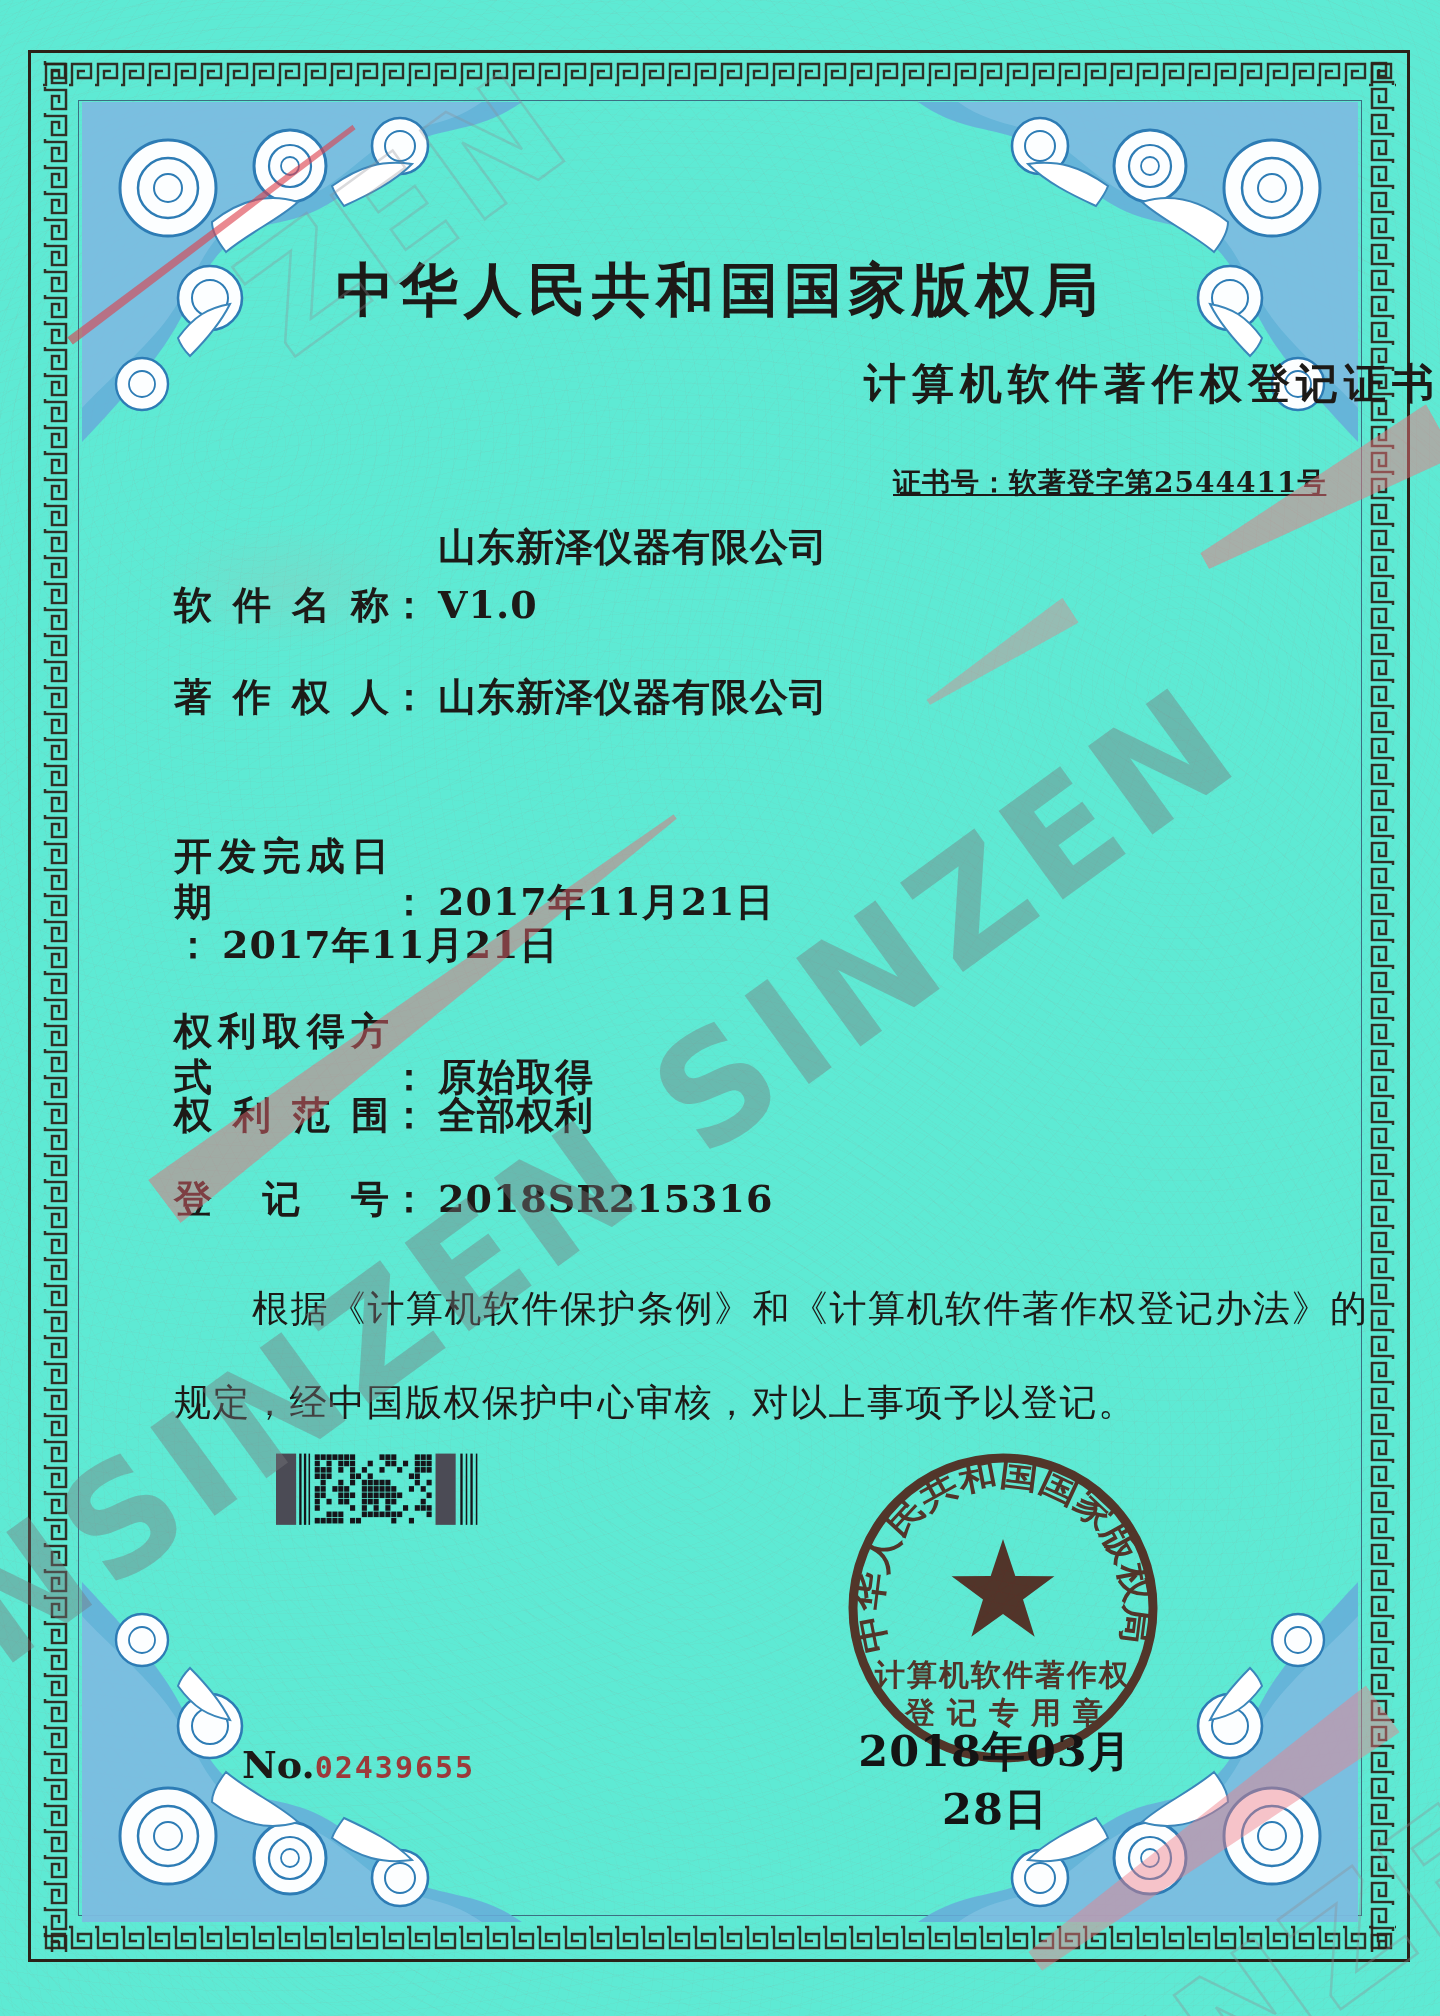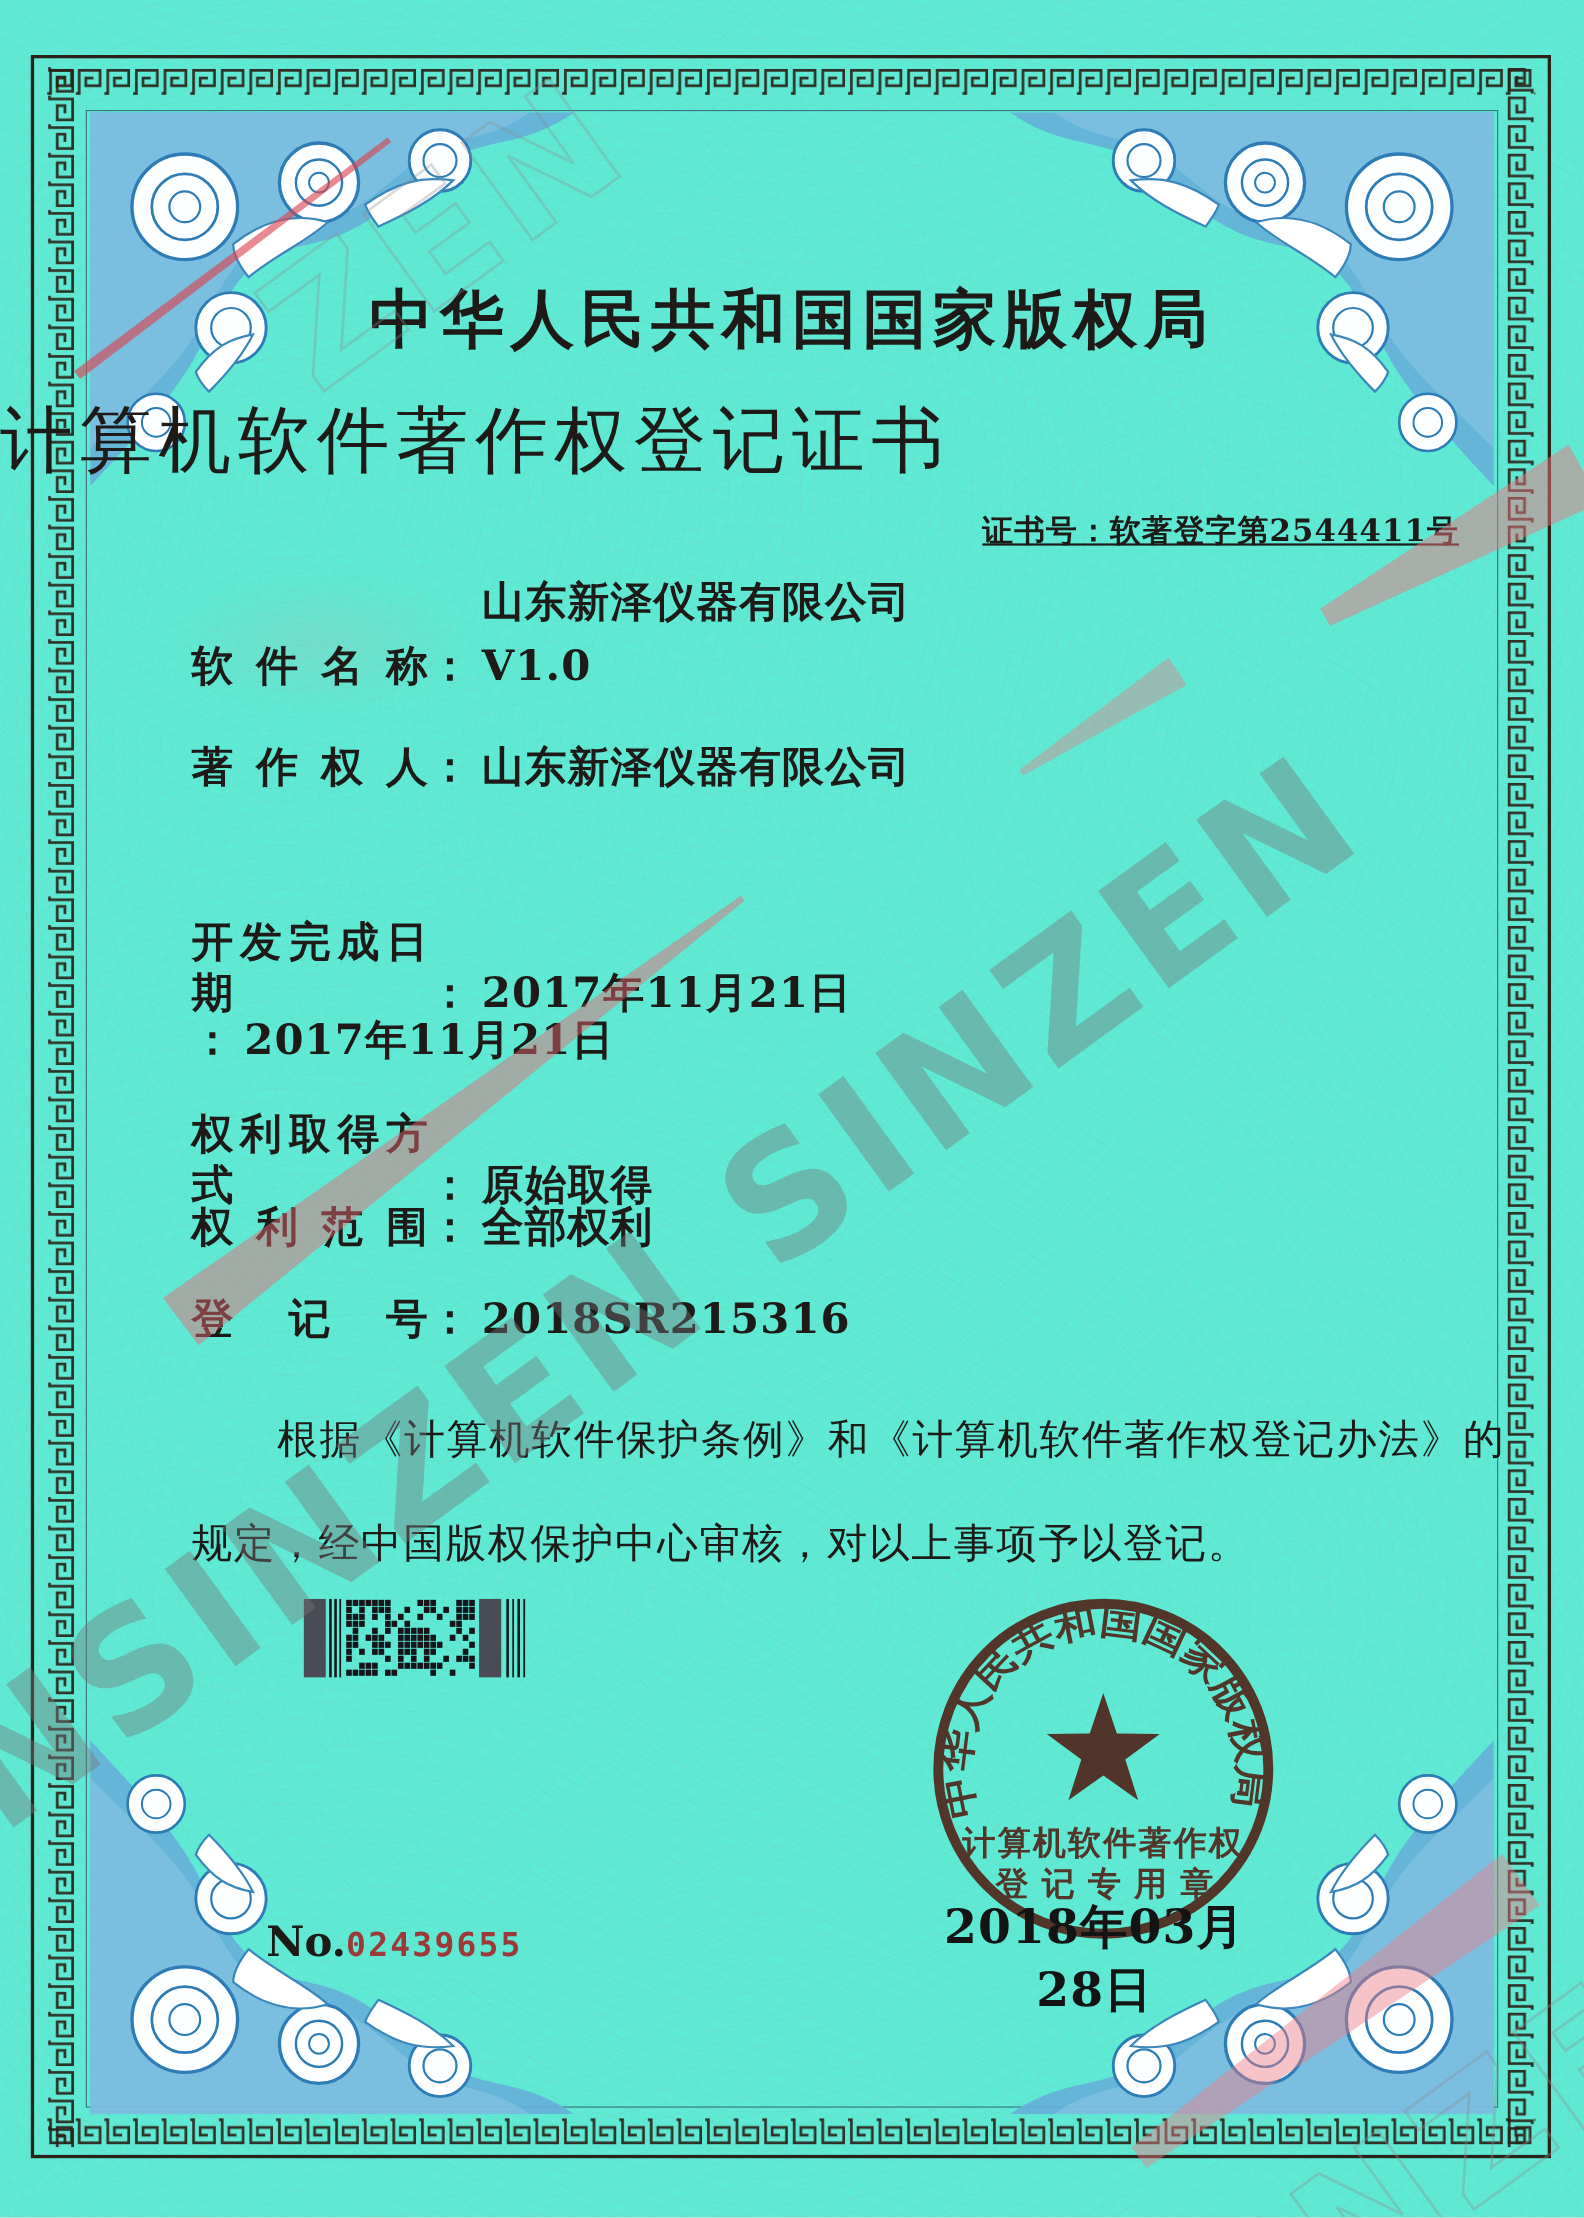--- a/index.html
+++ b/index.html
@@ -20,22 +20,22 @@
     border:1.5px solid #33506e;opacity:.8;z-index:4;}
   
   .corner{position:absolute;width:440px;height:340px;z-index:5;}
   .corner.tl{left:82px;top:102px;}
   .corner.tr{left:918px;top:102px;transform:scaleX(-1);}
   .corner.bl{left:82px;top:1582px;transform:scaleY(-1);}
   .corner.br{left:918px;top:1582px;transform:scale(-1,-1);}
   
   .title1{position:absolute;left:0;right:0;top:252px;text-align:center;z-index:10;
     font-family:"DejaVu Serif",serif;font-weight:700;font-size:58px;letter-spacing:6px;}
-  .title2{position:absolute;left:0;right:0;top:356px;text-align:left;z-index:10;
-    font-family:"DejaVu Serif",serif;font-weight:400;font-size:66px;letter-spacing:6px;}
+  .title2{position:absolute;left:0;right:0;top:356px;text-align:right;z-index:10;
+    font-family:"DejaVu Serif",serif;font-weight:700;font-size:42px;letter-spacing:6px;}
   .certno{position:absolute;left:893px;top:464px;z-index:10;font-weight:700;font-size:28px;letter-spacing:1px;text-decoration:underline;}
   .field-row{position:absolute;left:174px;display:flex;align-items:flex-end;z-index:10;
     font-weight:600;font-size:38px;letter-spacing:1px;line-height:46px;}
   .flabel{display:inline-block;width:216px;text-align:justify;text-align-last:justify;white-space:pre-wrap;}
   .fcolon{display:inline-block;width:30px;}
   .fvalue{padding-left:18px;}
   .fvalue .v2{margin-top:12px;}
   .statement{position:absolute;z-index:10;font-weight:500;font-size:37px;letter-spacing:1.5px;white-space:nowrap;}
   #stmt1{left:252px;top:1284px;}
   #stmt2{left:174px;top:1378px;}

